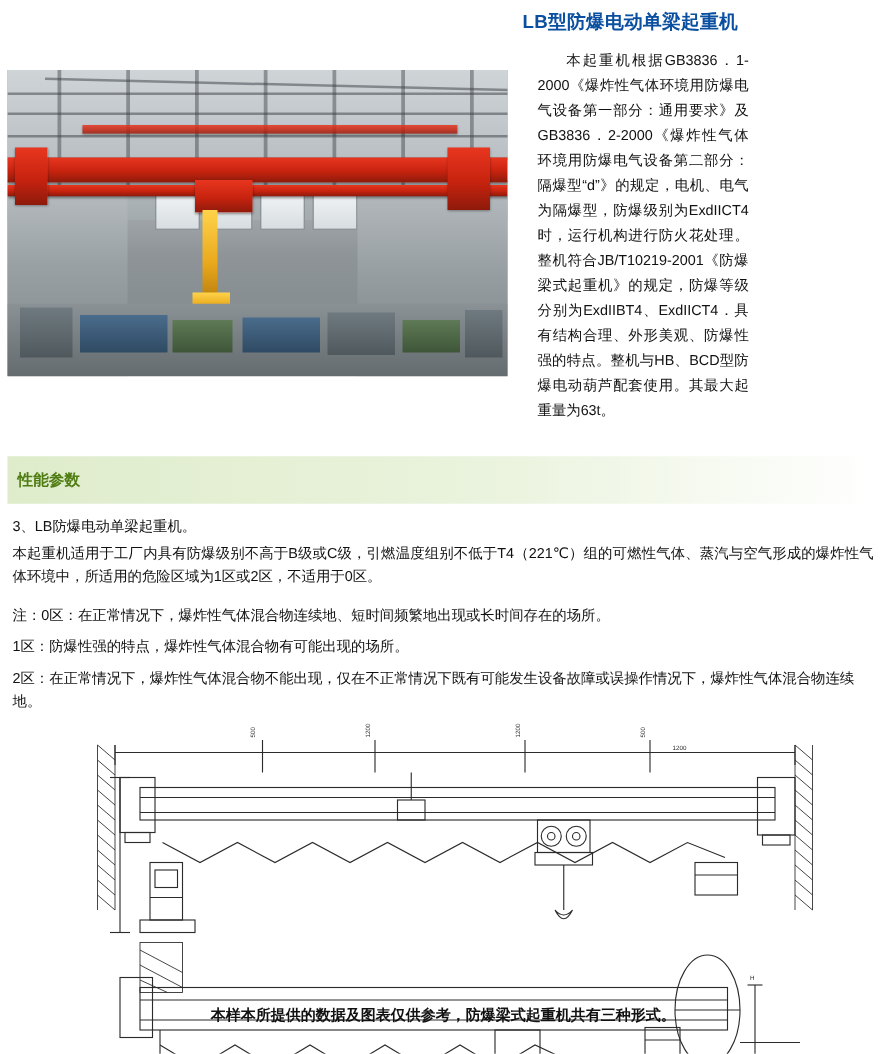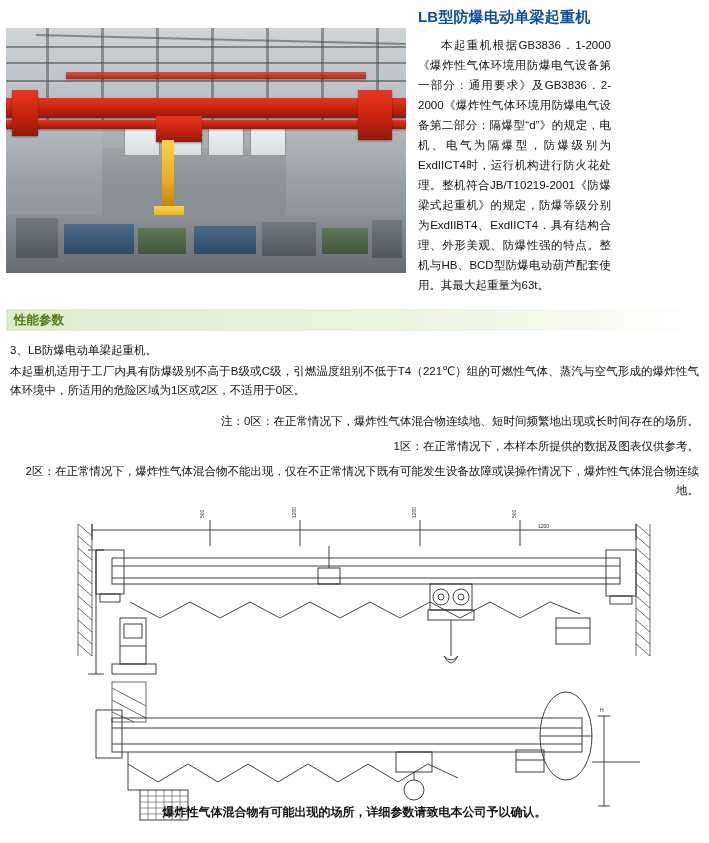--- a/index.html
+++ b/index.html
@@ -111,27 +111,27 @@
     font-weight: bold;
     margin: 2px 0 8px 0;
     letter-spacing: 0.2px;
   }
   .intro-p {
     color: #111111;
     font-size: 11.5px;
     line-height: 20px;
     text-align: justify;
     text-indent: 2em;
-    margin: 0;
+    margin: 12px;
   }
 
   
   .section-bar {
     margin: 14px 6px 0 6px;
-    height: 22px;
+    height: 38px;
     background: linear-gradient(to right, #dfeccb 0%, #eaf3dd 55%, #ffffff 100%);
     display: flex;
     align-items: center;
   }
   .section-bar .title {
     color: #4f7d13;
     font-weight: bold;
     font-size: 12.5px;
     padding-left: 8px;
   }
@@ -150,21 +150,20 @@
     text-indent: 1em;
   }
   .body-block p.just {
     text-align: justify;
   }
   .note-block {
     margin-top: 12px;
   }
   .note-block p {
     margin: 0 0 6px 0;
-    text-align: right;
   }
 
   
   .drawing-wrap {
     margin: 6px 0 0 0;
     width: 709px;
     height: 330px;
     position: relative;
     overflow: hidden;
   }
@@ -250,21 +249,21 @@
 <div class="section-bar">
   <span class="title">性能参数</span>
 </div>
 
 <div class="body-block">
   <p>3、LB防爆电动单梁起重机。</p>
   <p class="just">本起重机适用于工厂内具有防爆级别不高于B级或C级，引燃温度组别不低于T4（221℃）组的可燃性气体、蒸汽与空气形成的爆炸性气体环境中，所适用的危险区域为1区或2区，不适用于0区。</p>
 
   <div class="note-block">
     <p>注：0区：在正常情况下，爆炸性气体混合物连续地、短时间频繁地出现或长时间存在的场所。</p>
-    <p>1区：在正常情况下，本样本所提供的数据及图表仅供参考。</p>
+    <p>1区：防爆性强的特点，爆炸性气体混合物有可能出现的场所。</p>
     <p>2区：在正常情况下，爆炸性气体混合物不能出现，仅在不正常情况下既有可能发生设备故障或误操作情况下，爆炸性气体混合物连续地。</p>
   </div>
 </div>
 
 <div class="drawing-wrap">
   <svg width="709" height="330" viewBox="0 0 709 330" xmlns="http://www.w3.org/2000/svg">
     <g stroke="#2b2b2b" fill="none" stroke-width="0.9">
 
       <g stroke-width="0.7">
         <line x1="78" y1="18" x2="78" y2="150"></line>
@@ -390,13 +389,13 @@
       <text x="204" y="12" transform="rotate(-90 204 12)">500</text>
       <text x="296" y="12" transform="rotate(-90 296 12)">1200</text>
       <text x="416" y="12" transform="rotate(-90 416 12)">1200</text>
       <text x="516" y="12" transform="rotate(-90 516 12)">500</text>
       <text x="538" y="22">1200</text>
       <text x="600" y="206">H</text>
     </g>
   </svg>
 </div>
 
-<div class="footer">爆炸性气体混合物有可能出现的场所，详细参数请致电本公司予以确认。</div>
+<div class="footer">本样本所提供的数据及图表仅供参考，防爆梁式起重机共有三种形式。</div>
 
 </body></html>

